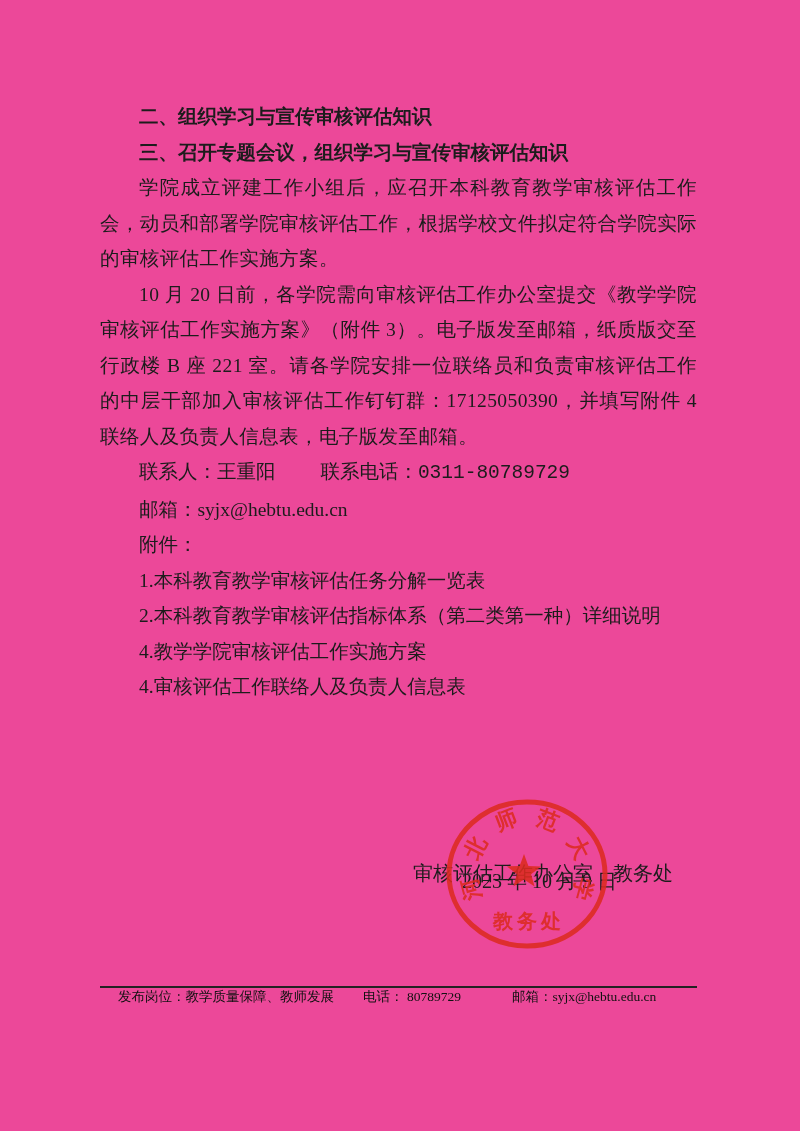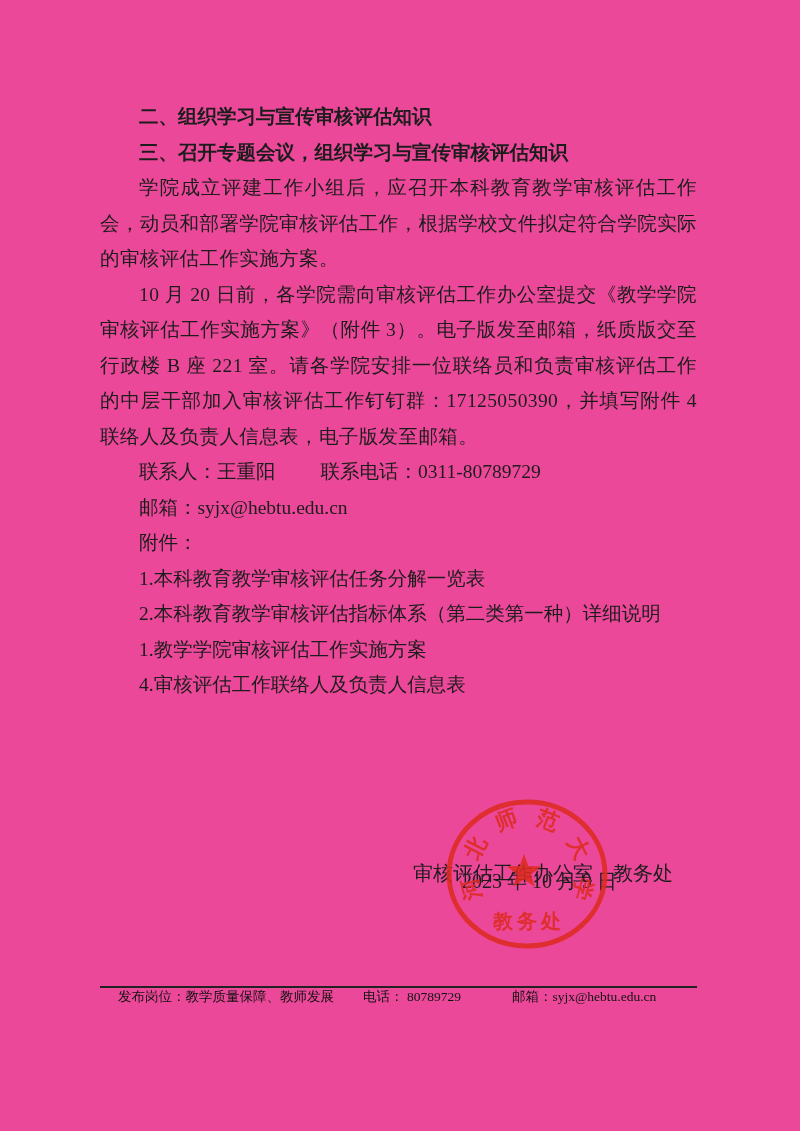--- a/index.html
+++ b/index.html
@@ -17,21 +17,21 @@
     left:100px; top:99px; width:597px;
     font-size:19.5px;
     line-height:35.5px;
     text-align:justify;
     text-justify:inter-ideograph;
   }
   .content p, .content h2 { margin:0; }
   .sec-heading { font-size:19.5px; font-weight:bold; text-indent:2em; }
   .body-para { text-indent:2em; letter-spacing:0.4px; }
   .ind { padding-left:2em; text-align:left; }
-  .contact-gap { margin-left:40px; }
+  .contact-gap { margin-left:40px;font-family:Liberation Mono, monospace; }
   .signature { position:absolute; font-size:20px; white-space:nowrap; }
   .sig-org  { left:413px; top:860px; }
   .sig-date { left:462px; top:868px; }
   .seal {
     position:absolute; left:442px; top:789px;
     width:170px; height:170px;
     opacity:0.87;
     pointer-events:none;
   }
   .seal-ring { fill:none; stroke:var(--seal-color,#dd2b20); stroke-width:5px; }
@@ -73,21 +73,21 @@
 
     <p class="ind">
       <span>联系人：王重阳</span>
       <span class="contact-gap">联系电话：0311-80789729</span>
     </p>
     <p class="ind">邮箱：syjx@hebtu.edu.cn</p>
 
     <p class="ind">附件：</p>
     <p class="ind">1.本科教育教学审核评估任务分解一览表</p>
     <p class="ind">2.本科教育教学审核评估指标体系（第二类第一种）详细说明</p>
-    <p class="ind">1.教学学院审核评估工作实施方案</p>
+    <p class="ind">4.教学学院审核评估工作实施方案</p>
     <p class="ind">4.审核评估工作联络人及负责人信息表</p>
   </div>
 
   <div class="signature sig-org">审核评估工作办公室　教务处</div>
   <div class="signature sig-date">2023 年 10 月 9 日</div>
 
   <svg class="seal" viewBox="0 0 170 170" aria-hidden="true">
     <ellipse class="seal-ring" cx="85" cy="85" rx="78" ry="72"></ellipse>
     <polygon class="seal-star" points="82,65 86.4,76.9 99.1,77.4 89.1,85.3 92.6,97.6 82,90.5 71.4,97.6 74.9,85.3 64.9,77.4 77.6,76.9"></polygon>
     <g id="seal-arc">

